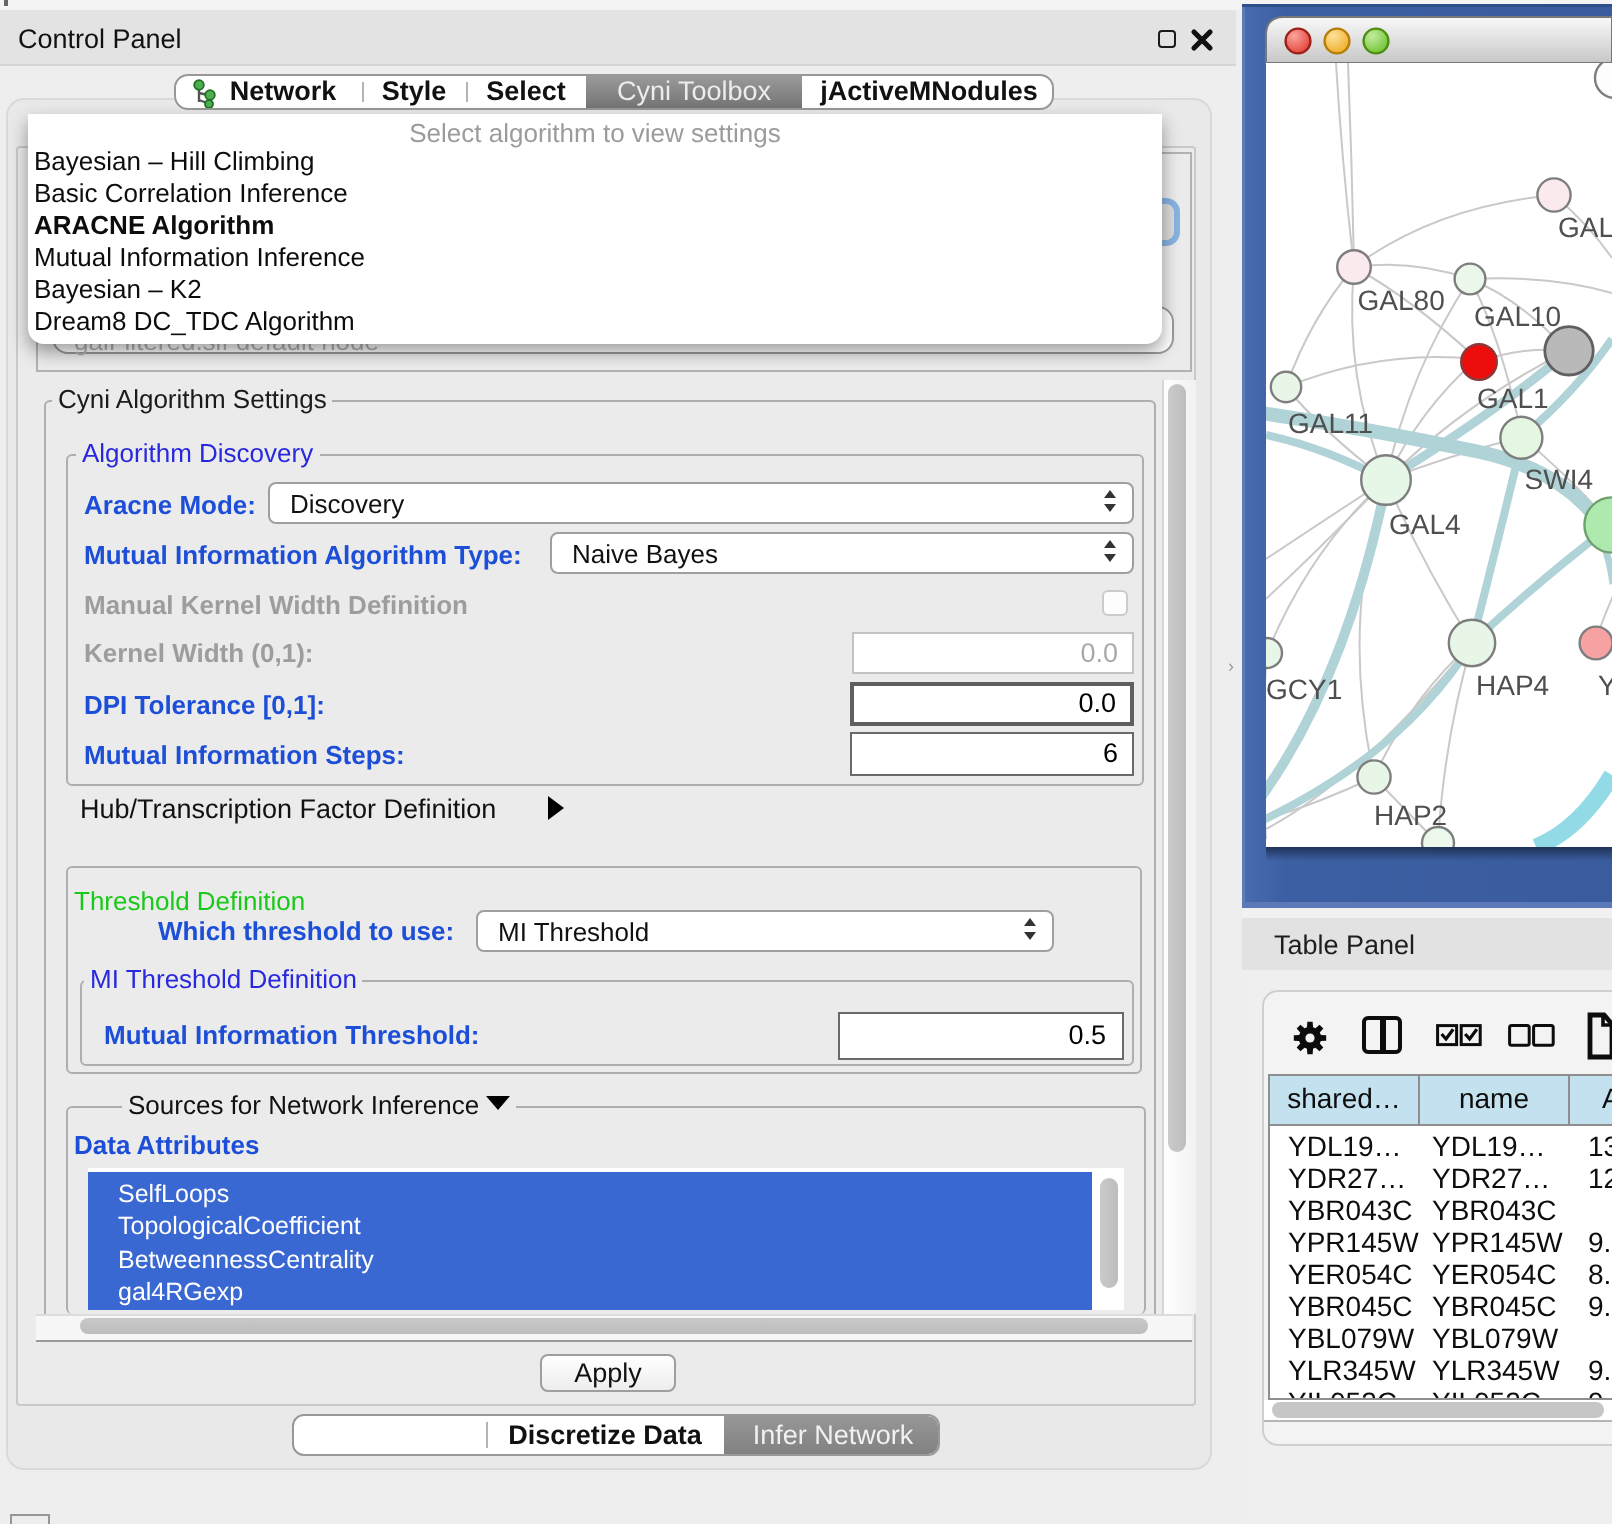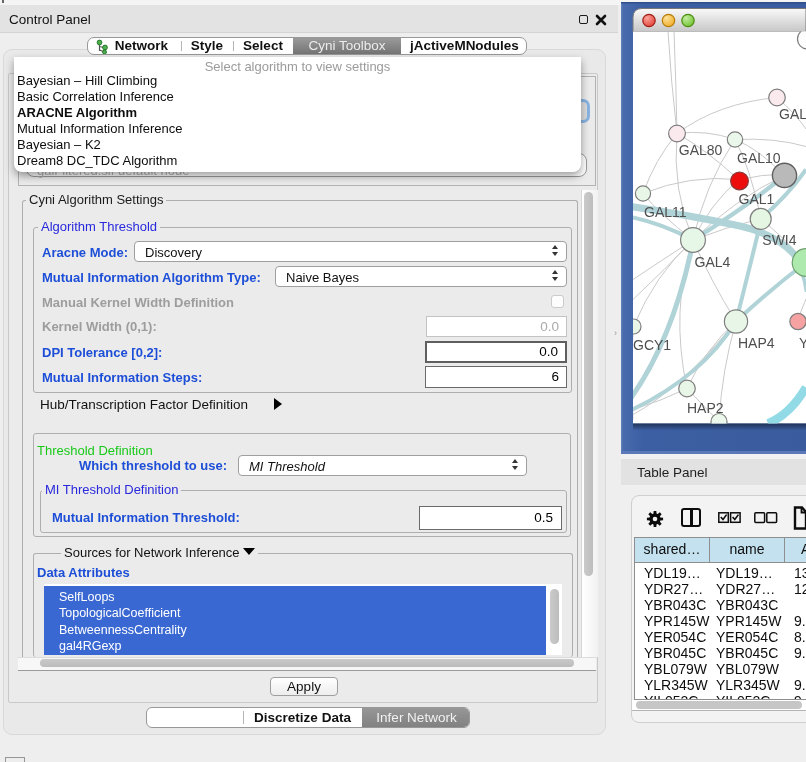--- a/index.html
+++ b/index.html
@@ -39,21 +39,21 @@
 <div class="abs" style="left:500px;top:99px;width:90px;height:24px;border:3px solid #88b3e2;background:#dcdcdc;border-radius:7px;box-sizing:border-box;"></div>
 <div class="abs" style="left:26px;top:153px;width:561px;height:24px;border:1px solid #9a9a9a;background:#fff;border-radius:8px;box-sizing:border-box;"></div>
 
 <div class="abs" style="left:581px;top:190px;width:16.5px;height:467px;background:linear-gradient(90deg,#ffffff,#f1f1f1);border-left:1px solid #d6d6d6;box-sizing:border-box;"></div>
 <div class="thumbv" style="left:583.5px;top:192px;width:9px;height:384px;"></div>
 
 <div class="group" style="left:22px;top:200px;width:556px;height:457px;border-bottom:none;border-radius:3px 3px 0 0;"></div>
 <div class="gtitle" style="left:26px;top:192px;color:#1b1b1b;">Cyni Algorithm Settings</div>
 
 <div class="group" style="left:33px;top:227px;width:539px;height:166px;"></div>
-<div class="gtitle" style="left:38px;top:219px;color:#2828dd;">Algorithm Threshold</div>
+<div class="gtitle" style="left:38px;top:219px;color:#2828dd;">Algorithm Discovery</div>
 
 <div class="lbl abs" style="left:42px;top:245px;">Aracne Mode:</div>
 <div class="combo" style="left:134px;top:241px;width:433px;height:21px;">
     <span class="ct">Discovery</span>
     <div class="ud" style="top:3px;">
       <div class="u"></div>
       <div class="d"></div>
     </div>
   </div>
 
@@ -65,34 +65,34 @@
       <div class="d"></div>
     </div>
   </div>
 
 <div class="lbl dis abs" style="left:42px;top:295px;">Manual Kernel Width Definition</div>
 <div class="abs" style="left:551px;top:295px;width:13px;height:13px;background:#fdfdfd;border:1px solid #cbcbcb;border-radius:3px;box-sizing:border-box;"></div>
 
 <div class="lbl dis abs" style="left:42px;top:319px;">Kernel Width (0,1):</div>
 <div class="field dis" style="left:426px;top:316px;width:141px;height:21px;border:1px solid #c3c3c3;line-height:19px;padding-right:7px;color:#a9a9a9;">0.0</div>
 
-<div class="lbl abs" style="left:42px;top:345px;">DPI Tolerance [0,2]:</div>
+<div class="lbl abs" style="left:42px;top:345px;">DPI Tolerance [0,1]:</div>
 <div class="field" style="left:425px;top:341px;width:142px;height:22px;border:2px solid #5f5f5f;line-height:18px;padding-right:7px;color:#000;">0.0</div>
 
 <div class="lbl abs" style="left:42px;top:370px;">Mutual Information Steps:</div>
 <div class="field" style="left:425px;top:366px;width:142px;height:22px;border:1.5px solid #6a6a6a;line-height:19px;padding-right:7px;color:#000;">6</div>
 
 <div class="abs" style="left:40px;top:397px;font-size:13.5px;font-weight:500;color:#111;">Hub/Transcription Factor Definition</div>
 <div class="abs" style="left:274px;top:398px;width:0;height:0;border-top:6px solid transparent;border-bottom:6px solid transparent;border-left:8px solid #000;"></div>
 
 <div class="group" style="left:33px;top:433px;width:538px;height:104px;"></div>
 <div class="gtitle" style="left:34px;top:425px;color:#19c919;margin-top:18px;">Threshold Definition</div>
 
 <div class="lbl abs" style="left:79px;top:458px;">Which threshold to use:</div>
-<div class="combo" style="left:238px;top:455px;width:289px;height:21px;font-style:italic;">
+<div class="combo" style="left:238px;top:455px;width:289px;height:21px;">
     <span class="ct">MI Threshold</span>
     <div class="ud" style="top:3px;">
       <div class="u"></div>
       <div class="d"></div>
     </div>
   </div>
 
 <div class="group" style="left:40px;top:490px;width:527px;height:43px;"></div>
 <div class="gtitle" style="left:42px;top:482px;color:#2828dd;">MI Threshold Definition</div>
 

